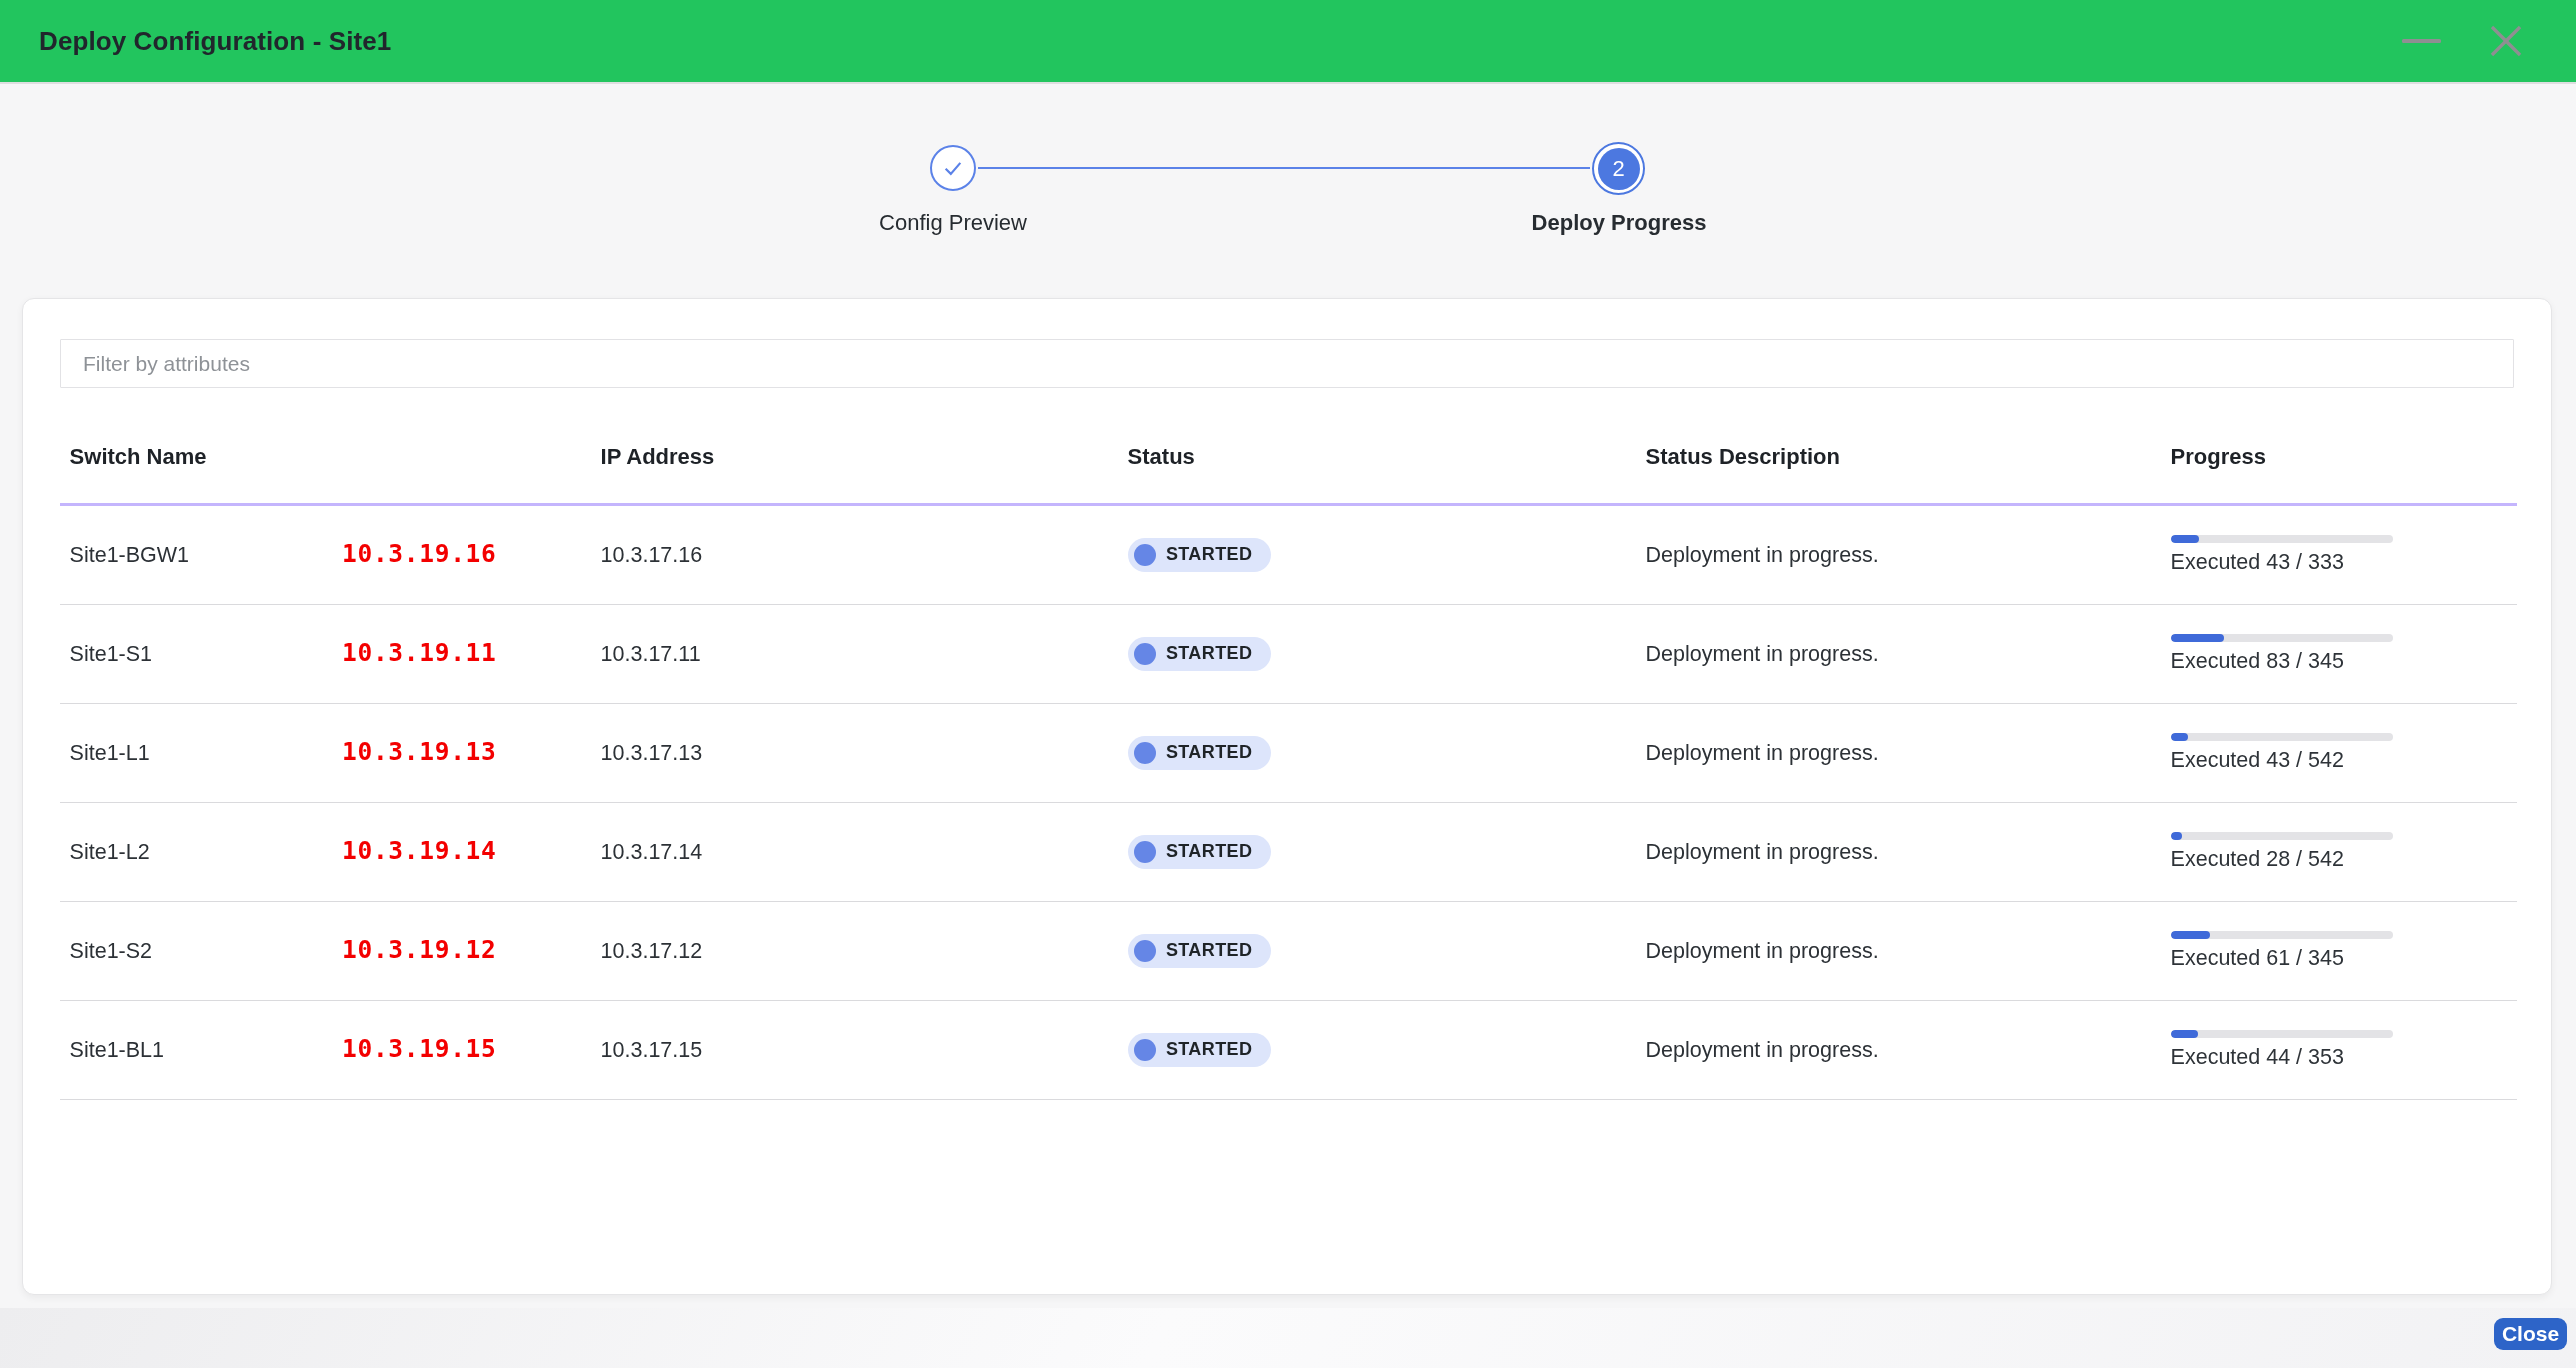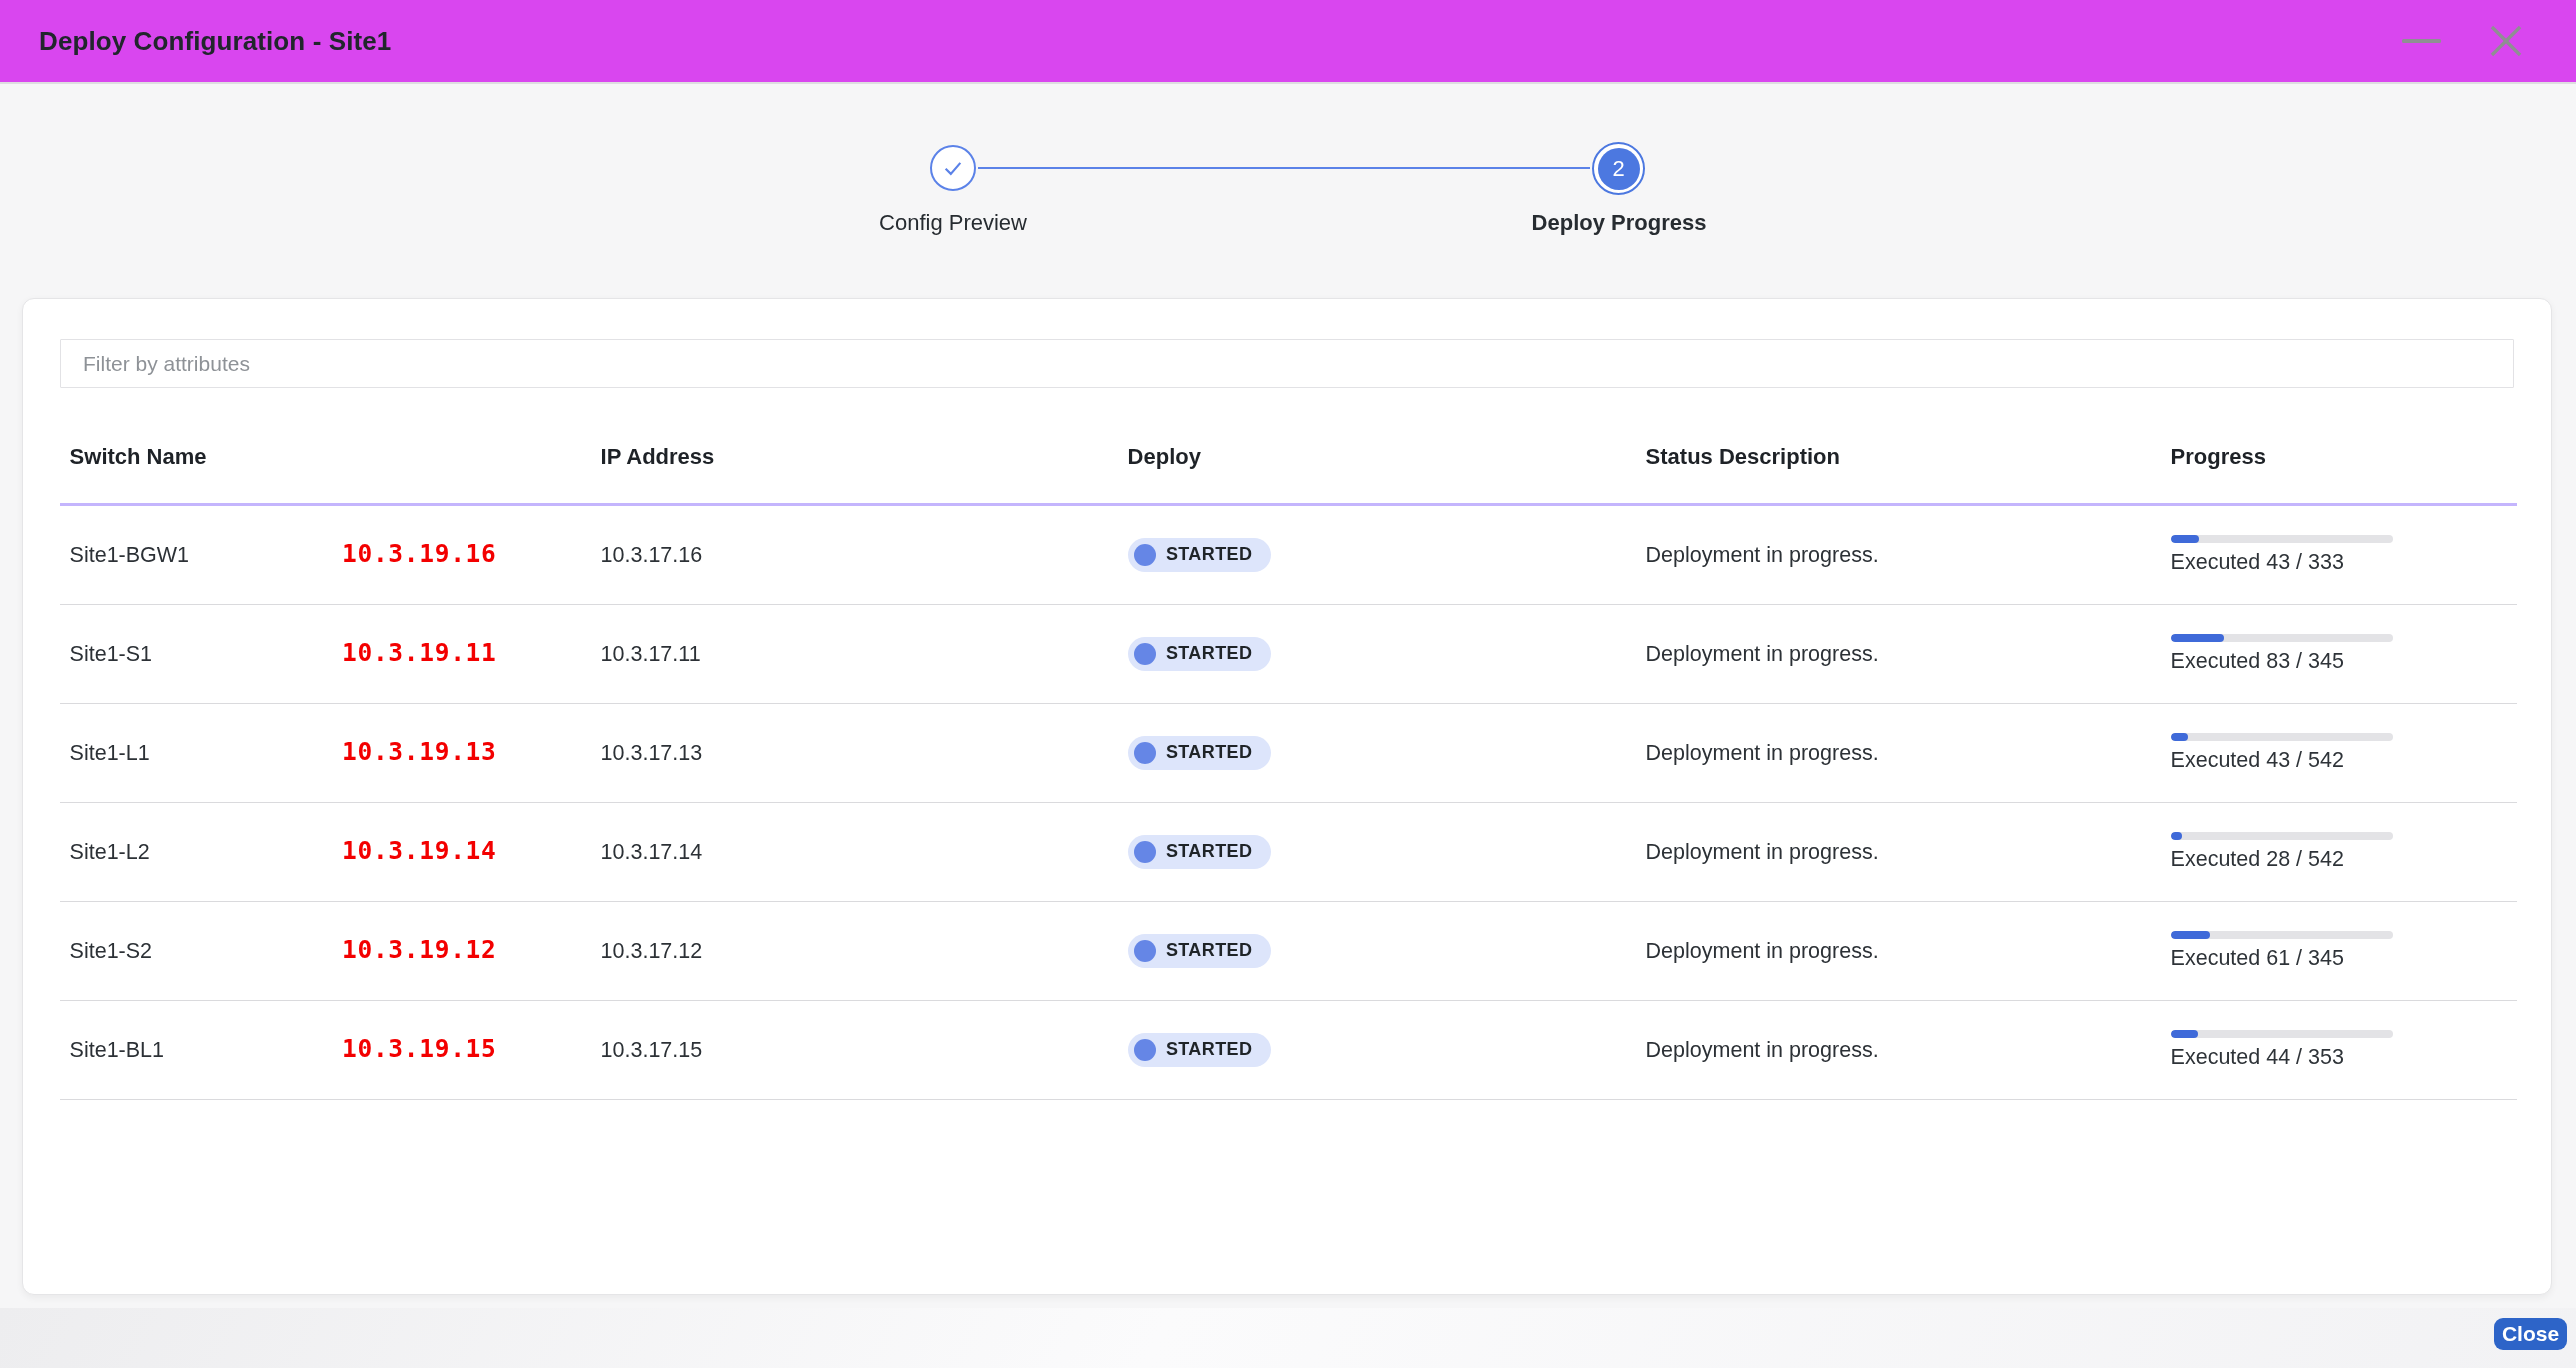--- a/index.html
+++ b/index.html
@@ -7,21 +7,21 @@
   body {
     font-family: "Liberation Sans", sans-serif;
     background: #f6f6f7;
     color: #2c3136;
     position: relative;
   }
 
   
   .titlebar {
     position: absolute; left: 0; top: 0; width: 2576px; height: 84px;
-    background: #d946ef;
+    background: #22c55e;
     border-bottom: 2.2px solid #dedee0;
     display: flex; align-items: center;
   }
   .titlebar-title {
     margin-left: 39px;
     font-size: 26px; font-weight: bold; color: #21262c;
     letter-spacing: 0.1px;
   }
   .win-controls {
     position: absolute; right: 0; top: 0; height: 82px;
@@ -161,21 +161,21 @@
 <div class="step-label s1">Config Preview</div>
 <div class="step-label s2">Deploy Progress</div>
 
 <div class="card">
   <input class="filter-input" type="text" placeholder="Filter by attributes" style="">
 
   <div class="table">
     <div class="thead">
       <div class="th">Switch Name</div>
       <div class="th">IP Address</div>
-      <div class="th">Deploy</div>
+      <div class="th">Status</div>
       <div class="th">Status Description</div>
       <div class="th">Progress</div>
     </div>
     <div>
   <div class="trow">
     <div class="td td-switch">
       <span>Site1-BGW1</span>
       <span class="console-ip">10.3.19.16</span>
     </div>
     <div class="td">10.3.17.16</div>

